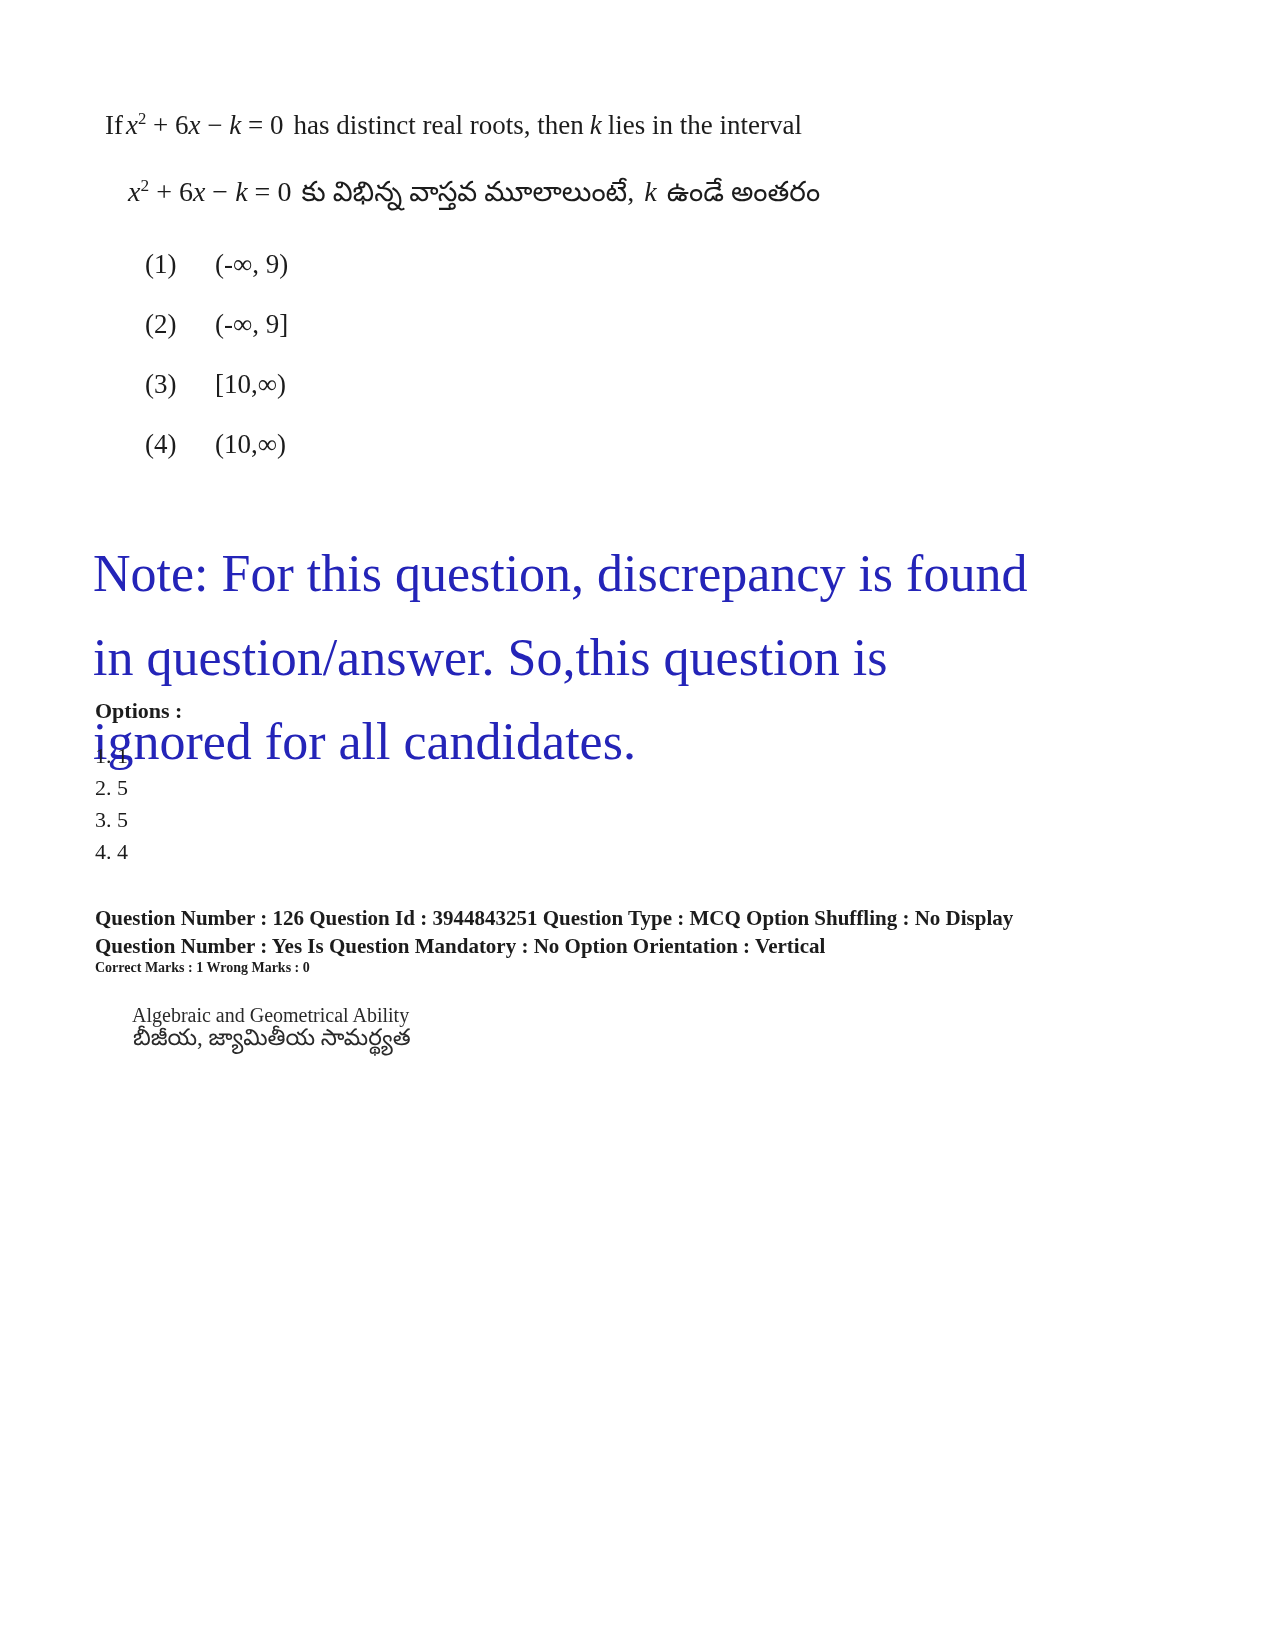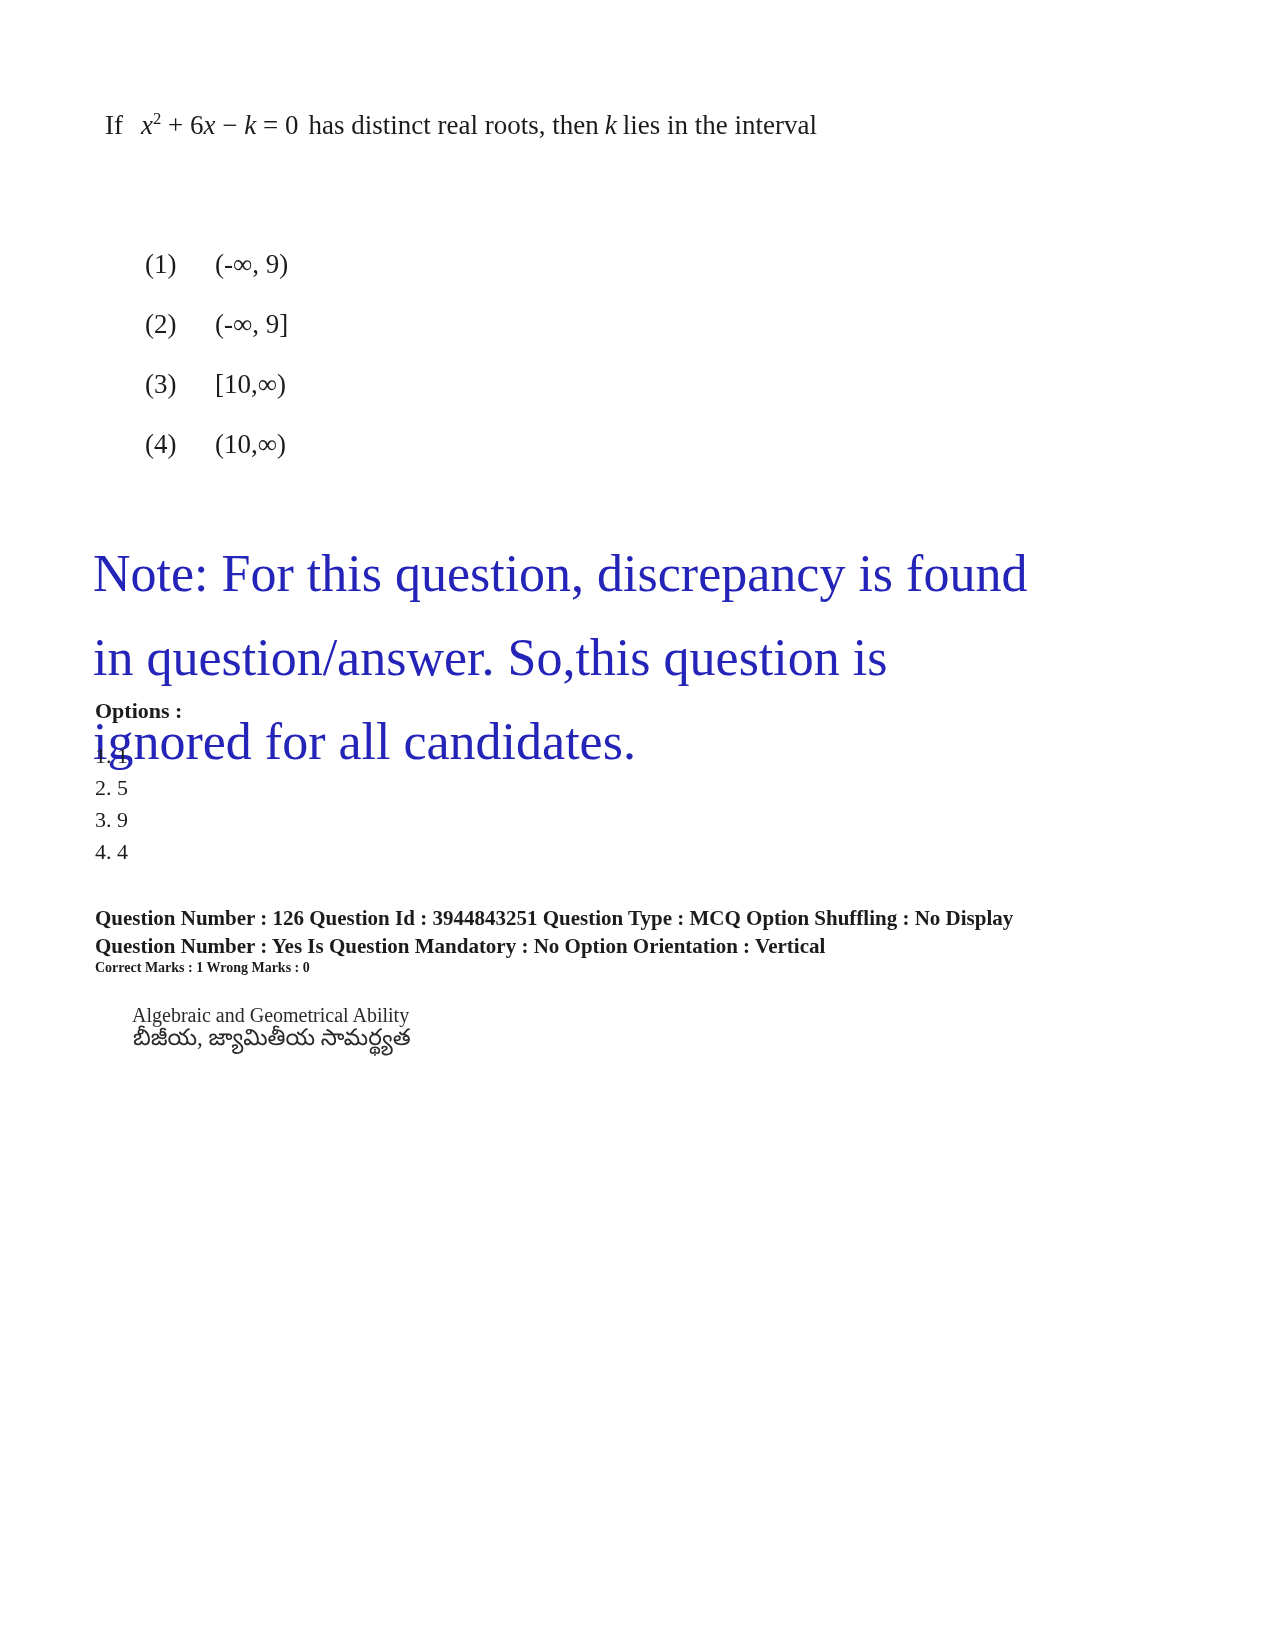--- a/index.html
+++ b/index.html
@@ -14,21 +14,21 @@
     overflow: hidden;
   }
   
   .q-en {
     position: absolute;
     left: 105px;
     top: 110px;
     font-size: 27px;
     white-space: nowrap;
   }
-  .q-en .if { margin-right: 18px; }
+  .q-en .if { margin-right: 3px; }
   .math i { font-style: italic; font-family: "Liberation Serif", serif; }
   .math sup { font-size: 0.62em; vertical-align: super; line-height: 0; }
   .q-en .after-formula { margin-left: 10px; margin-top: 44px; }
   .kvar { font-style: italic; margin: 0 6px; }
   
   .q-te {
     position: absolute;
     left: 128px;
     top: 176px;
     font-size: 28px;
@@ -110,20 +110,23 @@
 </style>
 </head>
 <body>
 
 <div class="page">
 
   <div class="q-en">
     <span class="if">If</span><span class="math"><i>x</i><sup>2</sup><span> + 6</span><i>x</i><span> − </span><i>k</i><span> = 0</span></span><span class="after-formula">has distinct real roots, then</span><span class="kvar">k</span><span>lies in the interval</span>
   </div>
 
+  <div class="q-te">
+    <span class="math"><i>x</i><sup>2</sup><span> + 6</span><i>x</i><span> − </span><i>k</i><span> = 0</span></span><span class="after-formula">కు విభిన్న వాస్తవ మూలాలుంటే,</span><span class="kvar">k</span><span>ఉండే అంతరం</span>
+  </div>
 
   <div class="choice choice-1">
     <span class="c-label">(1)</span>
     <span class="c-value">(-∞, 9)</span>
   </div>
   <div class="choice choice-2">
     <span class="c-label">(2)</span>
     <span class="c-value">(-∞, 9]</span>
   </div>
   <div class="choice choice-3">
@@ -134,21 +137,21 @@
     <span class="c-label">(4)</span>
     <span class="c-value">(10,∞)</span>
   </div>
 
   <div class="note">Note: For this question, discrepancy is found in question/answer. So,this question is ignored for all candidates.</div>
 
   <div class="options-heading">Options :</div>
   <ul class="options-list">
     <li>1. 1</li>
     <li>2. 5</li>
-    <li>3. 9</li>
+    <li>3. 5</li>
     <li>4. 4</li>
   </ul>
 
   <div class="meta">
     <div>Question Number : 126 Question Id : 3944843251 Question Type : MCQ Option Shuffling : No Display</div>
     <div>Question Number : Yes Is Question Mandatory : No Option Orientation : Vertical</div>
   </div>
   <div class="marks">Correct Marks : 1 Wrong Marks : 0</div>
 
   <div class="subject-en">Algebraic and Geometrical Ability</div>

